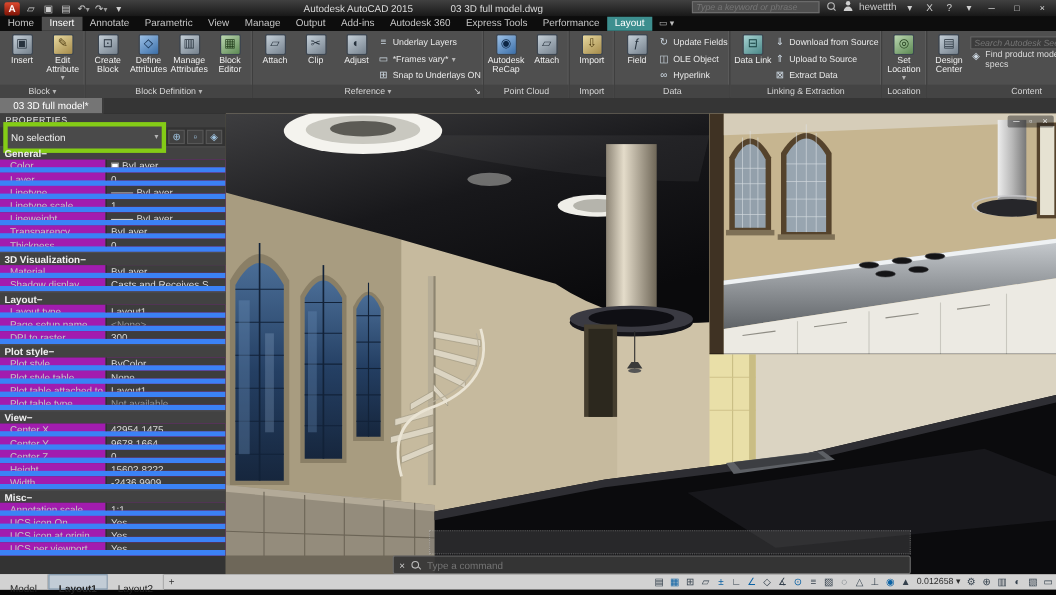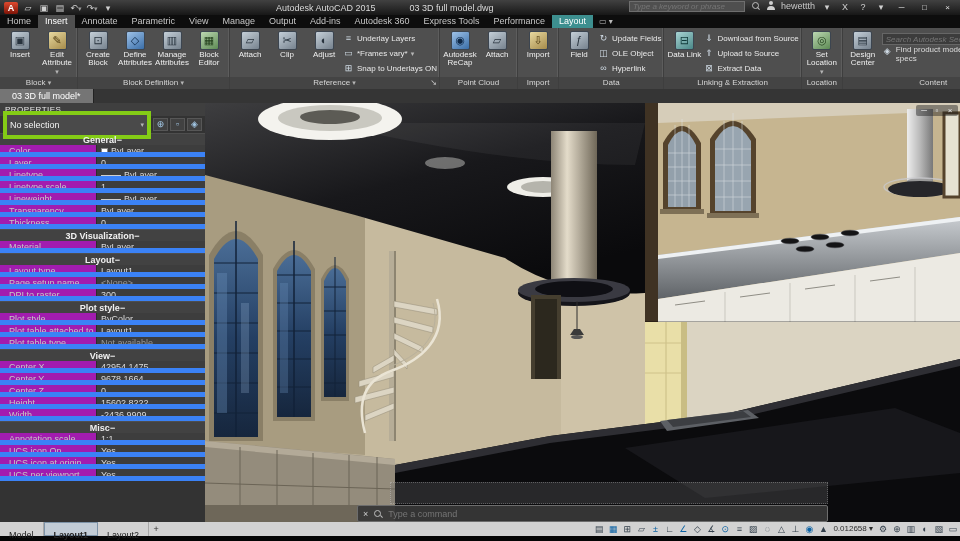--- a/index.html
+++ b/index.html
@@ -73,21 +73,21 @@
     font-size:9px;color:#d0d0d0;overflow:hidden;z-index:20}
   .phead{height:13px;background:#3f3f3f;color:#e6e6e6;font-size:8px;line-height:13px;
     padding-left:5px;letter-spacing:.5px}
   .pselrow{height:17px;display:flex;align-items:center;gap:2px;padding:1px 3px;background:#333}
   .psel{flex:1;height:28px;background:#4a4a4a;border:4px solid #84cc16;color:#f2f2f2;
     font-size:9px;line-height:12px;padding:0 3px;display:flex;justify-content:space-between;
     align-items:center}
   .pselicon{width:15px;height:13px;background:#414141;border:1px solid #575757;
     color:#9fc3e0;font-size:9px;line-height:11px;text-align:center}
   .sect{height:12px;background:#424242;border-top:1px solid #4e4e4e;display:flex;
-    justify-content:center;padding:0 4px;font-weight:bold;color:#f0f0f0;
+    justify-content:flex-start;padding:0 4px;font-weight:bold;color:#f0f0f0;
     line-height:12px;font-size:9px}
   .prow{display:flex;height:12px;line-height:12px;border-bottom:5px solid #3b82f6;background:#a21caf}
   .prl{width:96px;padding-left:9px;overflow:hidden;white-space:nowrap;color:#c6c6c6}
   .prv{flex:1;background:#3d3d3d;padding-left:4px;border-left:1px solid #2d2d2d;
     overflow:hidden;white-space:nowrap;color:#dadada}
   .dim{color:#979797}
   .swatch{display:inline-block;width:7px;height:7px;background:#fff;border:1px solid #8a8a8a;
     vertical-align:-1px;margin-right:3px}
   .lt{display:inline-block;width:20px;border-top:1px solid #cfcfcf;vertical-align:2px;margin-right:3px}
   
@@ -385,20 +385,24 @@
     </div>
 
   <div class="sect">
       <span>3D Visualization</span>
       <span>−</span>
     </div>
   <div class="prow">
       <div class="prl">Material</div>
       <div class="prv">ByLayer</div>
     </div>
+  <div class="prow">
+      <div class="prl">Shadow display</div>
+      <div class="prv">Casts and Receives S...</div>
+    </div>
 
   <div class="sect">
       <span>Layout</span>
       <span>−</span>
     </div>
   <div class="prow">
       <div class="prl">Layout type</div>
       <div class="prv">Layout1</div>
     </div>
   <div class="prow">
@@ -410,20 +414,24 @@
       <div class="prv">300</div>
     </div>
 
   <div class="sect">
       <span>Plot style</span>
       <span>−</span>
     </div>
   <div class="prow">
       <div class="prl">Plot style</div>
       <div class="prv">ByColor</div>
+    </div>
+  <div class="prow">
+      <div class="prl">Plot style table</div>
+      <div class="prv">None</div>
     </div>
   <div class="prow">
       <div class="prl">Plot table attached to</div>
       <div class="prv">Layout1</div>
     </div>
   <div class="prow">
       <div class="prl">Plot table type</div>
       <div class="prv dim">Not available</div>
     </div>
 

